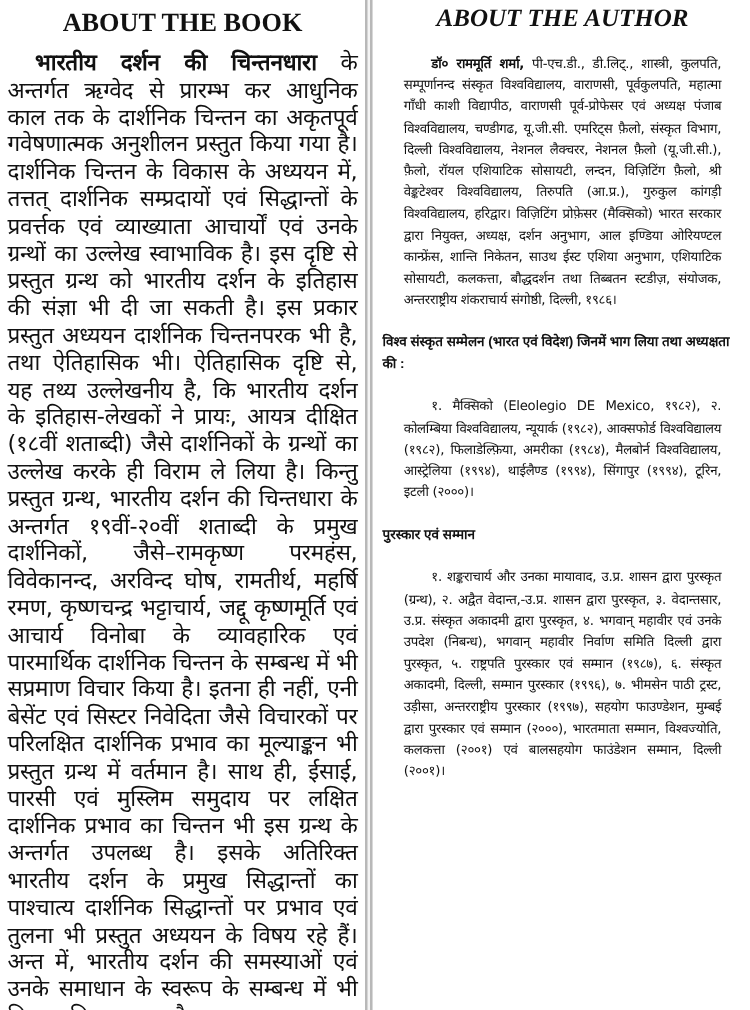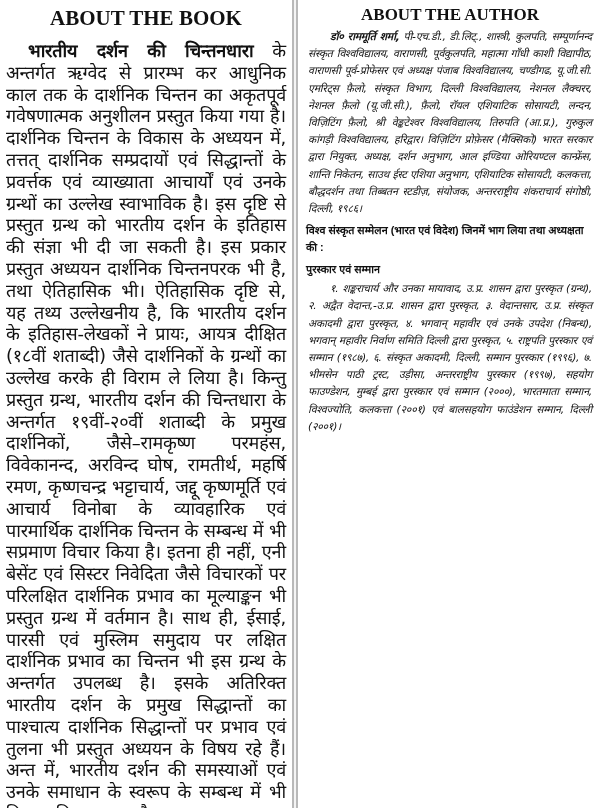--- a/index.html
+++ b/index.html
@@ -4,39 +4,40 @@
 <style>
   html, body { margin: 0; padding: 0; background: #ffffff; }
   body { width: 600px; height: 808px; overflow: hidden; position: relative; color: #111; }
   .col { position: absolute; top: 0; box-sizing: border-box; }
   .left { left: 0; width: 292px; padding: 4px 6px 0 6px; }
   .right { left: 300px; width: 300px; padding: 4px 6px 0 6px; }
   .divider { position: absolute; top: 0; left: 292px; width: 6px; height: 808px;
              border-left: 2px solid #b8b8b8; border-right: 2px solid #b8b8b8; box-sizing: border-box; background:#f4f4f4; }
   h1 { font-family: "Liberation Serif", serif; font-weight: bold; text-align: center; margin: 0; }
   .left h1 { font-size: 21px; line-height: 28px; margin-bottom: 8px; }
-  .right h1 { font-size: 17px; line-height: 22px; margin-bottom: 2px; }
+  .right h1 { font-size: 20px; line-height: 22px; margin-bottom: 2px; font-style: italic; }
   .bt { font-family: "DejaVu Sans", sans-serif; font-size: 18px; line-height: 21.8px; text-align: justify; text-indent: 22px; margin: 0; letter-spacing: -0.2px; }
-  .at { font-family: "DejaVu Sans", sans-serif; font-size: 10.6px; line-height: 17.2px; text-align: justify; margin: 2px; letter-spacing: -0.2px; font-style: italic; }
+  .at { font-family: "DejaVu Sans", sans-serif; font-size: 10.6px; line-height: 17.2px; text-align: justify; margin: 17px; letter-spacing: -0.2px; }
   .indent { text-indent: 22px; }
   .sec { font-family: Liberation Sans, sans-serif; font-weight: bold; font-size: 10.8px; line-height: 17px; margin: 5px 0 0 0; }
   b { font-weight: bold; }
 </style>
 </head>
 <body>
 
 <div class="col left">
   <h1>ABOUT THE BOOK</h1>
   <p class="bt"><b>भारतीय दर्शन की चिन्तनधारा</b><span> के अन्तर्गत ऋग्वेद से प्रारम्भ कर आधुनिक काल तक के दार्शनिक चिन्तन का अकृतपूर्व गवेषणात्मक अनुशीलन प्रस्तुत किया गया है। दार्शनिक चिन्तन के विकास के अध्ययन में, तत्तत् दार्शनिक सम्प्रदायों एवं सिद्धान्तों के प्रवर्त्तक एवं व्याख्याता आचार्यों एवं उनके ग्रन्थों का उल्लेख स्वाभाविक है। इस दृष्टि से प्रस्तुत ग्रन्थ को भारतीय दर्शन के इतिहास की संज्ञा भी दी जा सकती है। इस प्रकार प्रस्तुत अध्ययन दार्शनिक चिन्तनपरक भी है, तथा ऐतिहासिक भी। ऐतिहासिक दृष्टि से, यह तथ्य उल्लेखनीय है, कि भारतीय दर्शन के इतिहास-लेखकों ने प्रायः, आयत्र दीक्षित (१८वीं शताब्दी) जैसे दार्शनिकों के ग्रन्थों का उल्लेख करके ही विराम ले लिया है। किन्तु प्रस्तुत ग्रन्थ, भारतीय दर्शन की चिन्तधारा के अन्तर्गत १९वीं-२०वीं शताब्दी के प्रमुख दार्शनिकों, जैसे–रामकृष्ण परमहंस, विवेकानन्द, अरविन्द घोष, रामतीर्थ, महर्षि रमण, कृष्णचन्द्र भट्टाचार्य, जद्दू कृष्णमूर्ति एवं आचार्य विनोबा के व्यावहारिक एवं पारमार्थिक दार्शनिक चिन्तन के सम्बन्ध में भी सप्रमाण विचार किया है। इतना ही नहीं, एनी बेसेंट एवं सिस्टर निवेदिता जैसे विचारकों पर परिलक्षित दार्शनिक प्रभाव का मूल्याङ्कन भी प्रस्तुत ग्रन्थ में वर्तमान है। साथ ही, ईसाई, पारसी एवं मुस्लिम समुदाय पर लक्षित दार्शनिक प्रभाव का चिन्तन भी इस ग्रन्थ के अन्तर्गत उपलब्ध है। इसके अतिरिक्त भारतीय दर्शन के प्रमुख सिद्धान्तों का पाश्चात्य दार्शनिक सिद्धान्तों पर प्रभाव एवं तुलना भी प्रस्तुत अध्ययन के विषय रहे हैं। अन्त में, भारतीय दर्शन की समस्याओं एवं उनके समाधान के स्वरूप के सम्बन्ध में भी विचार किया गया है। इस प्रकार प्रस्तुत अध्ययन को भारतीय दर्शन का समग्र अनुशीलन, कहा जा सकता है। यही विषय-सामग्री, इन चतुर्दश अध्यायों में विभक्त है—१. वैदिक, ब्रह्मसूत्र, पुराण, गीता एवं योगवासिष्ठ दर्शन, २. चार्वाक दर्शन, ३. जैन दर्शन, ४. बौद्ध दर्शन, ५. न्याय दर्शन, ६. वैशेषिक दर्शन, ७. सांख्य दर्शन, ८. योग दर्शन, ९. पूर्वमीमांसा दर्शन, १०. वेदान्त दर्शन, ११. वैष्णव दर्शन, १२. शैव एवं शाक्त दर्शन, १३. गाणपत्य, स्कन्द एवं सौर सम्प्रदाय, १४. आधुनिक युग।</span></p>
 </div>
 
 <div class="divider"></div>
 
 <div class="col right">
   <h1>ABOUT THE AUTHOR</h1>
   <p class="at indent"><b>डॉ० राममूर्ति शर्मा,</b><span> पी-एच.डी., डी.लिट्., शास्त्री, कुलपति, सम्पूर्णानन्द संस्कृत विश्वविद्यालय, वाराणसी, पूर्वकुलपति, महात्मा गाँधी काशी विद्यापीठ, वाराणसी पूर्व-प्रोफेसर एवं अध्यक्ष पंजाब विश्वविद्यालय, चण्डीगढ, यू.जी.सी. एमरिट्स फ़ैलो, संस्कृत विभाग, दिल्ली विश्वविद्यालय, नेशनल लैक्चरर, नेशनल फ़ैलो (यू.जी.सी.), फ़ैलो, रॉयल एशियाटिक सोसायटी, लन्दन, विज़िटिंग फ़ैलो, श्री वेङ्कटेश्वर विश्वविद्यालय, तिरुपति (आ.प्र.), गुरुकुल कांगड़ी विश्वविद्यालय, हरिद्वार। विज़िटिंग प्रोफ़ेसर (मैक्सिको) भारत सरकार द्वारा नियुक्त, अध्यक्ष, दर्शन अनुभाग, आल इण्डिया ओरियण्टल कान्फ्रेंस, शान्ति निकेतन, साउथ ईस्ट एशिया अनुभाग, एशियाटिक सोसायटी, कलकत्ता, बौद्धदर्शन तथा तिब्बतन स्टडीज़, संयोजक, अन्तरराष्ट्रीय शंकराचार्य संगोष्ठी, दिल्ली, १९८६।</span></p>
 
   <p class="sec">विश्व संस्कृत सम्मेलन (भारत एवं विदेश) जिनमें भाग लिया तथा अध्यक्षता की :</p>
 
+  <p class="at indent">१. मैक्सिको (Eleolegio DE Mexico, १९८२), २. कोलम्बिया विश्वविद्यालय, न्यूयार्क (१९८२), आक्सफोर्ड विश्वविद्यालय (१९८२), फिलाडेल्फ़िया, अमरीका (१९८४), मैलबोर्न विश्वविद्यालय, आस्ट्रेलिया (१९९४), थाईलैण्ड (१९९४), सिंगापुर (१९९४), टूरिन, इटली (२०००)।</p>
 
   <p class="sec">पुरस्कार एवं सम्मान</p>
   <p class="at indent">१. शङ्कराचार्य और उनका मायावाद, उ.प्र. शासन द्वारा पुरस्कृत (ग्रन्थ), २. अद्वैत वेदान्त,-उ.प्र. शासन द्वारा पुरस्कृत, ३. वेदान्तसार, उ.प्र. संस्कृत अकादमी द्वारा पुरस्कृत, ४. भगवान् महावीर एवं उनके उपदेश (निबन्ध), भगवान् महावीर निर्वाण समिति दिल्ली द्वारा पुरस्कृत, ५. राष्ट्रपति पुरस्कार एवं सम्मान (१९८७), ६. संस्कृत अकादमी, दिल्ली, सम्मान पुरस्कार (१९९६), ७. भीमसेन पाठी ट्रस्ट, उड़ीसा, अन्तरराष्ट्रीय पुरस्कार (१९९७), सहयोग फाउण्डेशन, मुम्बई द्वारा पुरस्कार एवं सम्मान (२०००), भारतमाता सम्मान, विश्वज्योति, कलकत्ता (२००१) एवं बालसहयोग फाउंडेशन सम्मान, दिल्ली (२००१)।</p>
 </div>
 
 </body></html>

